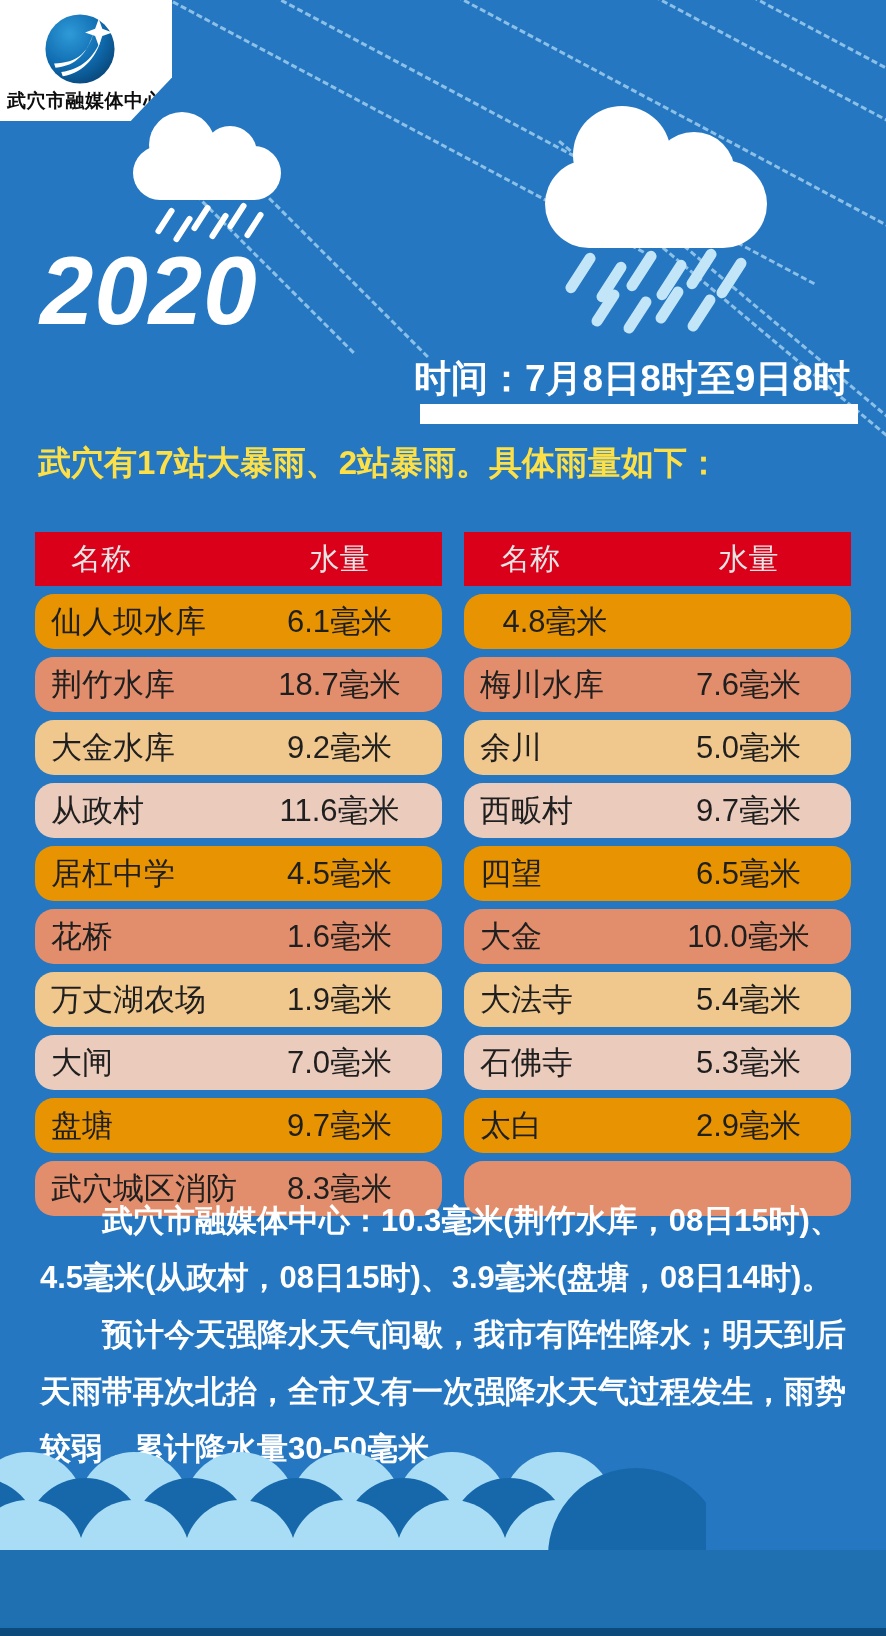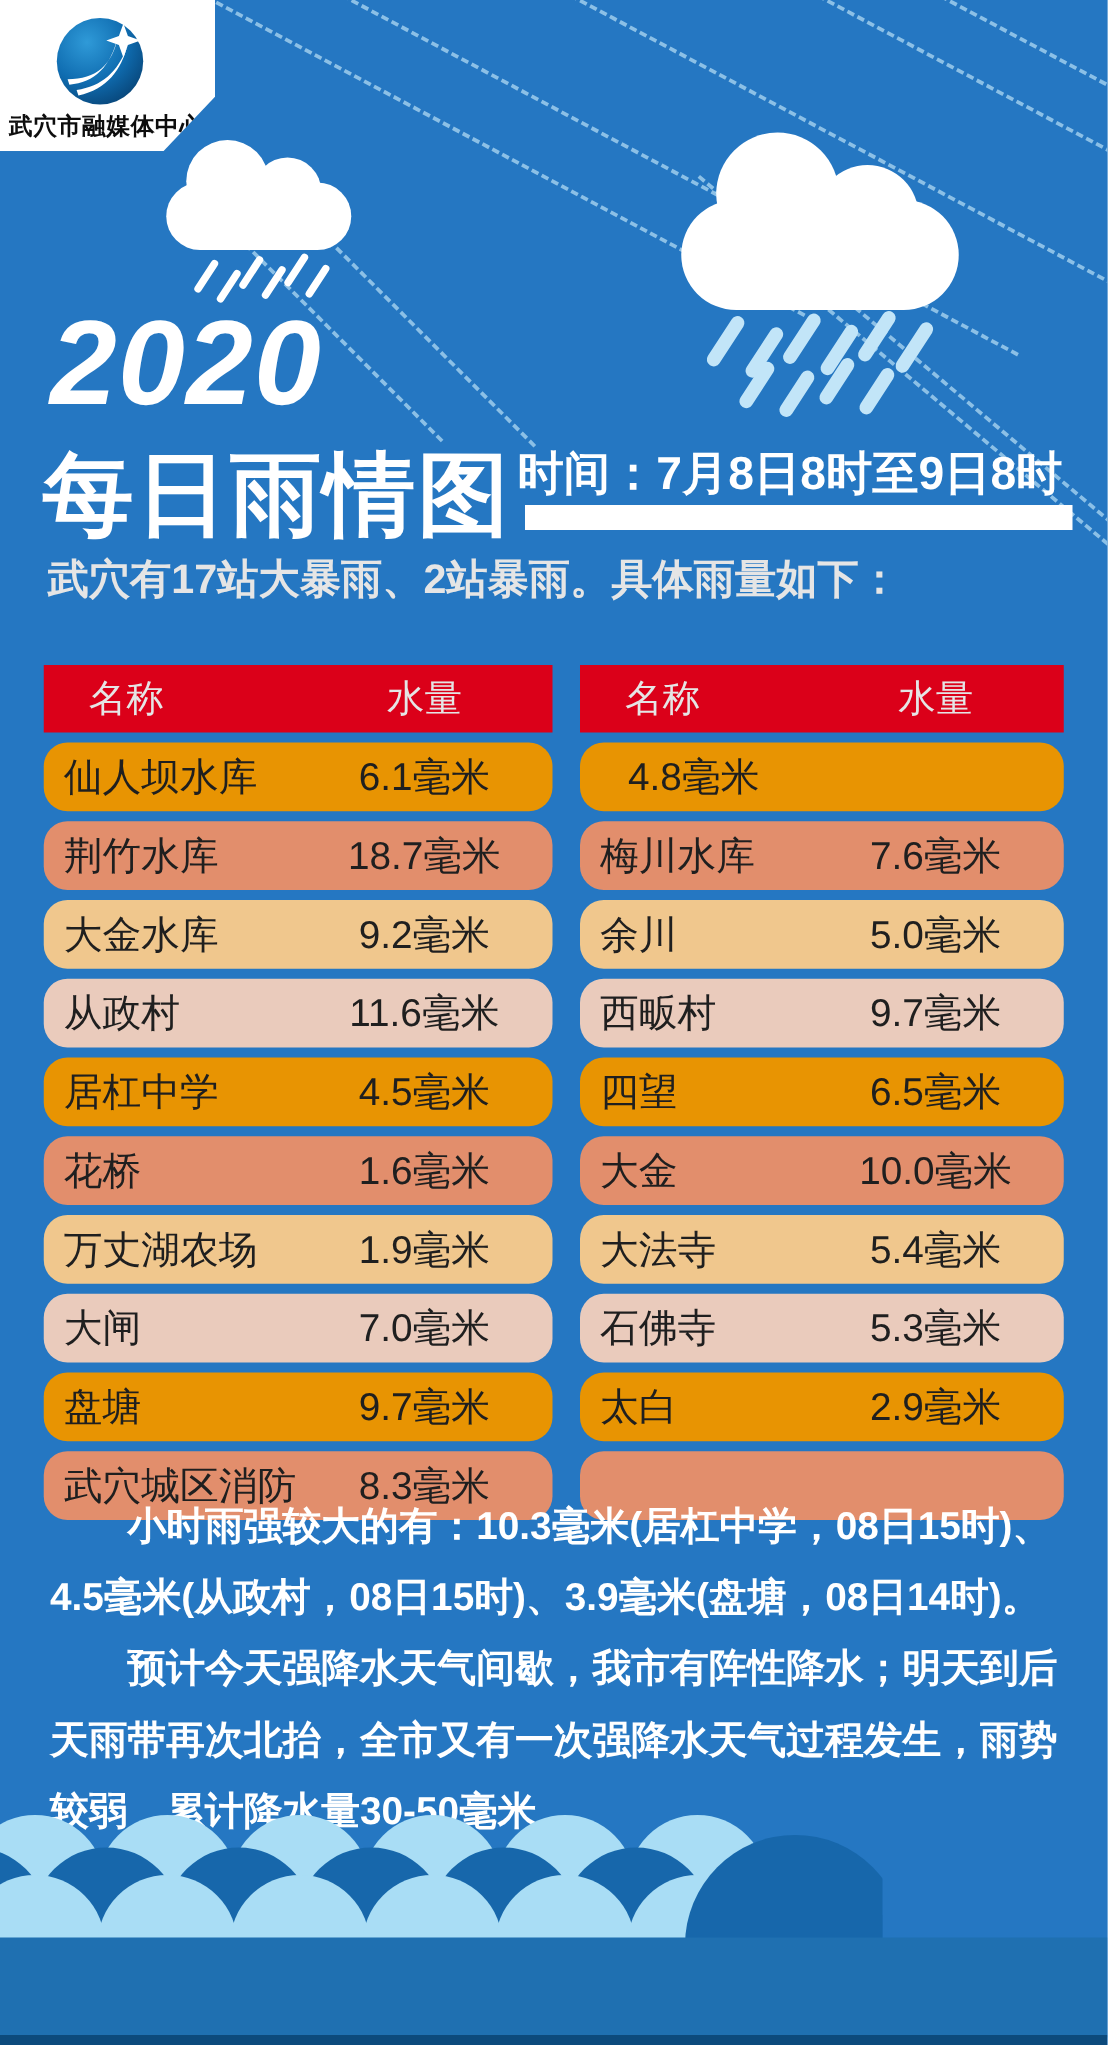--- a/index.html
+++ b/index.html
@@ -38,21 +38,21 @@
   .title{
     position:absolute; left:34px; top:348px; color:#fff;
     font-size:73px; font-weight:bold; letter-spacing:2px; white-space:nowrap;
   }
   .time{
     position:absolute; left:414px; top:354px; color:#fff;
     font-size:37px; font-weight:bold; white-space:nowrap;
   }
   .time-bar{position:absolute; left:420px; top:404px; width:438px; height:20px; background:#fff;}
   .subtitle{
-    position:absolute; left:38px; top:441px; color:#e5e5e5;
+    position:absolute; left:38px; top:441px; color:#fde047;
     font-size:33px; font-weight:bold; white-space:nowrap;
   }
   
   .tables{position:absolute; left:35px; top:532px; width:816px; display:flex; gap:22px;}
   .rtable{flex:1; display:flex; flex-direction:column;}
   .thead{
     height:54px; background:#DB0019; color:#e5e5e5; font-size:30px;
     display:grid; grid-template-columns:1fr 205px; align-items:center;
   }
   .thead .cn{padding-left:36px;}
@@ -134,21 +134,20 @@
       </defs>
       <circle cx="50" cy="50" r="48" fill="url(#ballg)"></circle>
       <path d="M16 76 C 44 74, 62 56, 70 22 C 64 54, 46 70, 14 70 Z" fill="#fff"></path>
       <path d="M26 88 C 58 82, 74 58, 80 34 C 70 62, 52 78, 24 82 Z" fill="#fff"></path>
       <path d="M76 8 L81 22 L95 27 L81 32 L76 46 L71 32 L57 27 L71 22 Z" fill="#fff"></path>
     </svg>
     <div class="brand">武穴市融媒体中心</div>
   </div>
 
   <div class="year">2020</div>
-  <div class="title">每日雨情图</div>
   <div class="time">时间：7月8日8时至9日8时</div>
   <div class="time-bar"></div>
   <div class="subtitle">武穴有17站大暴雨、2站暴雨。具体雨量如下：</div>
 
   <div class="tables">
     <div class="rtable">
       <div class="thead">
         <span class="cn">名称</span>
         <span class="cv">水量</span>
       </div>
@@ -238,21 +237,21 @@
           </div>
           <div class="trow row-c1">
             <span class="name"></span>
             <span class="val"></span>
           </div>
         </div>
     </div>
   </div>
 
   <div class="notes">
-    <p>小时雨强较大的有：10.3毫米(居杠中学，08日15时)、4.5毫米(从政村，08日15时)、3.9毫米(盘塘，08日14时)。</p>
+    <p>武穴市融媒体中心：10.3毫米(荆竹水库，08日15时)、4.5毫米(从政村，08日15时)、3.9毫米(盘塘，08日14时)。</p>
     <p>预计今天强降水天气间歇，我市有阵性降水；明天到后天雨带再次北抬，全市又有一次强降水天气过程发生，雨势较弱，累计降水量30-50毫米。</p>
   </div>
 
   <div class="waves">
 
     <div class="hmp light" style="left:-28px;top:0;width:112px;height:58px;"></div>
     <div class="hmp light" style="left:78px;top:0;width:112px;height:58px;"></div>
     <div class="hmp light" style="left:184px;top:0;width:112px;height:58px;"></div>
     <div class="hmp light" style="left:290px;top:0;width:112px;height:58px;"></div>
     <div class="hmp light" style="left:396px;top:0;width:112px;height:58px;"></div>

